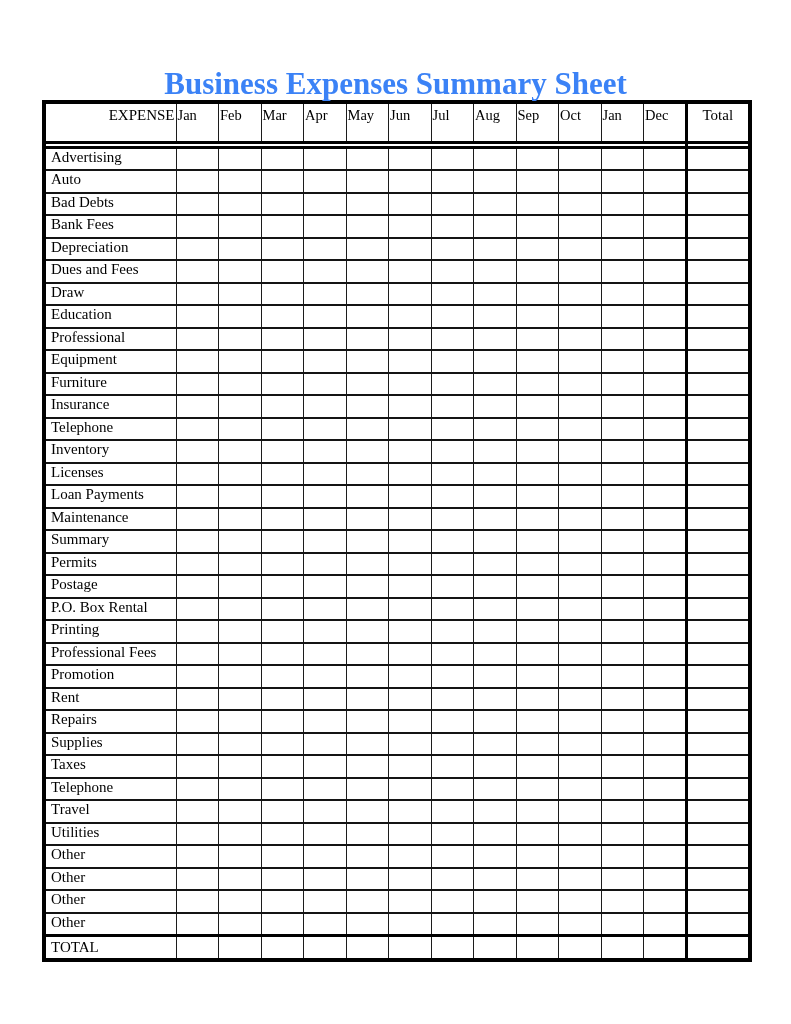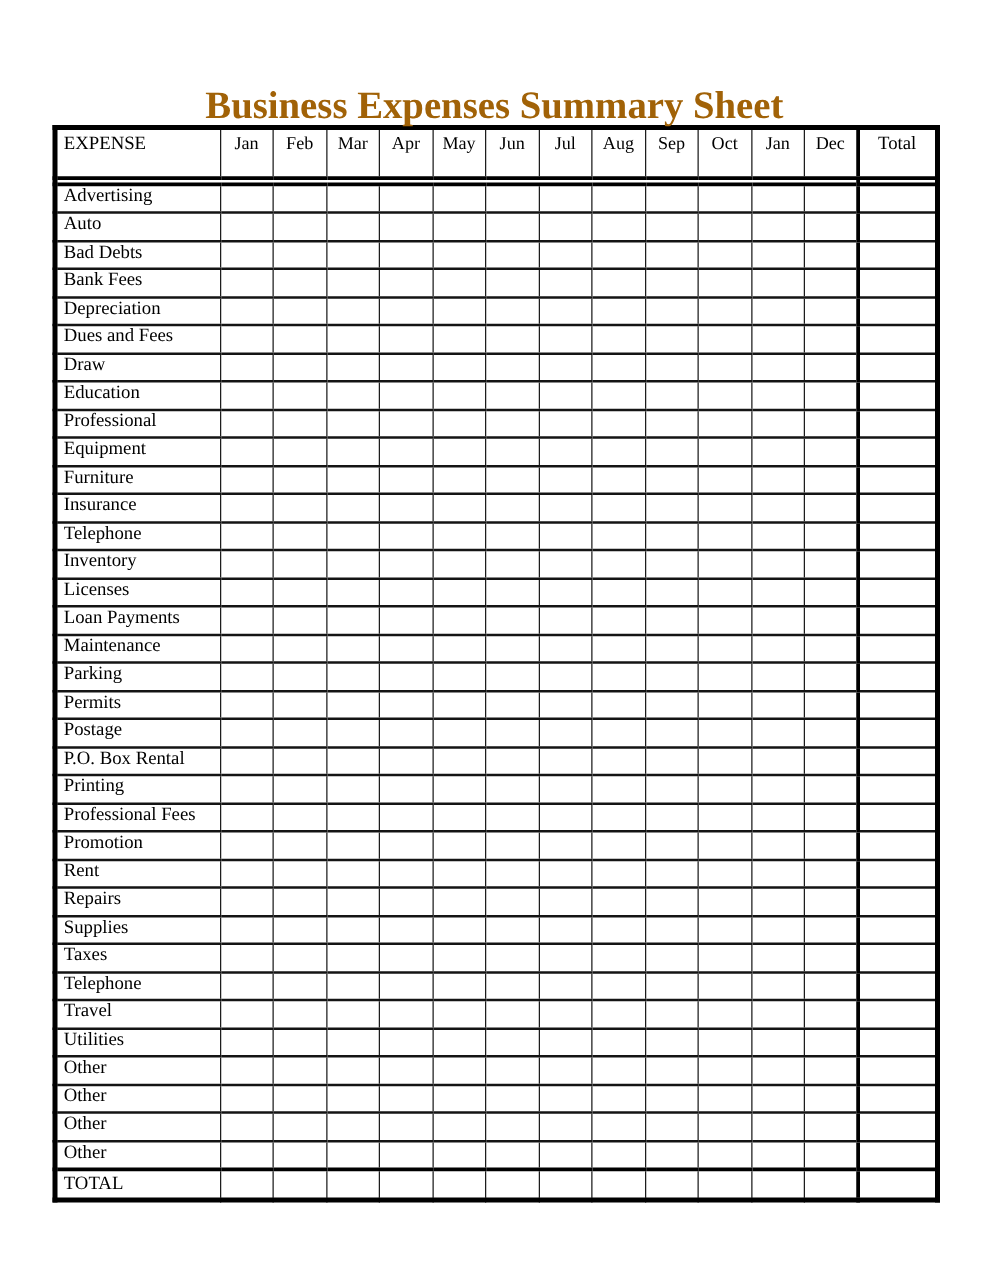--- a/index.html
+++ b/index.html
@@ -19,21 +19,21 @@
   }
   .title {
     margin: 0;
     padding-top: 68px;
     padding-bottom: 1px;
     text-align: center;
     font-size: 31px;
     font-weight: bold;
     letter-spacing: 0px;
     line-height: 1.0;
-    color: #a16207;
+    color: #3b82f6;
   }
   table.expenses {
     margin-left: 42px;
     width: 706px;
     border-collapse: collapse;
     table-layout: fixed;
     border: 4px solid #000000;
   }
   col.expense-col { width: 132px; }
   col.month-col   { width: 42.5px; }
@@ -45,25 +45,25 @@
     vertical-align: top;
     font-weight: normal;
     font-size: 15px;
     padding-top: 3px;
     border-left: 1px solid #1c1c1c;
     border-right: 1px solid #1c1c1c;
     border-bottom: 3px solid #000000;
     background: #ffffff;
   }
   tr.header-row th.expense-h {
-    text-align: left;
+    text-align: right;
     padding-left: 5px;
     font-size: 15px;
   }
-  tr.header-row th.month-h { text-align: center; font-size: 14.5px; }
+  tr.header-row th.month-h { text-align: left; font-size: 14.5px; }
   tr.header-row th.total-h {
     text-align: center;
     border-left: 3px solid #000000;
   }
 
   
   tr.spacer-row td {
     height: 5px;
     padding: 0;
     border: none;
@@ -421,21 +421,21 @@
           <td></td>
           <td></td>
           <td></td>
           <td></td>
           <td></td>
           <td></td>
           <td></td>
           <td class="total-cell"></td>
         </tr>
         <tr>
-          <td class="label-cell">Parking</td>
+          <td class="label-cell">Summary</td>
           <td></td>
           <td></td>
           <td></td>
           <td></td>
           <td></td>
           <td></td>
           <td></td>
           <td></td>
           <td></td>
           <td></td>

